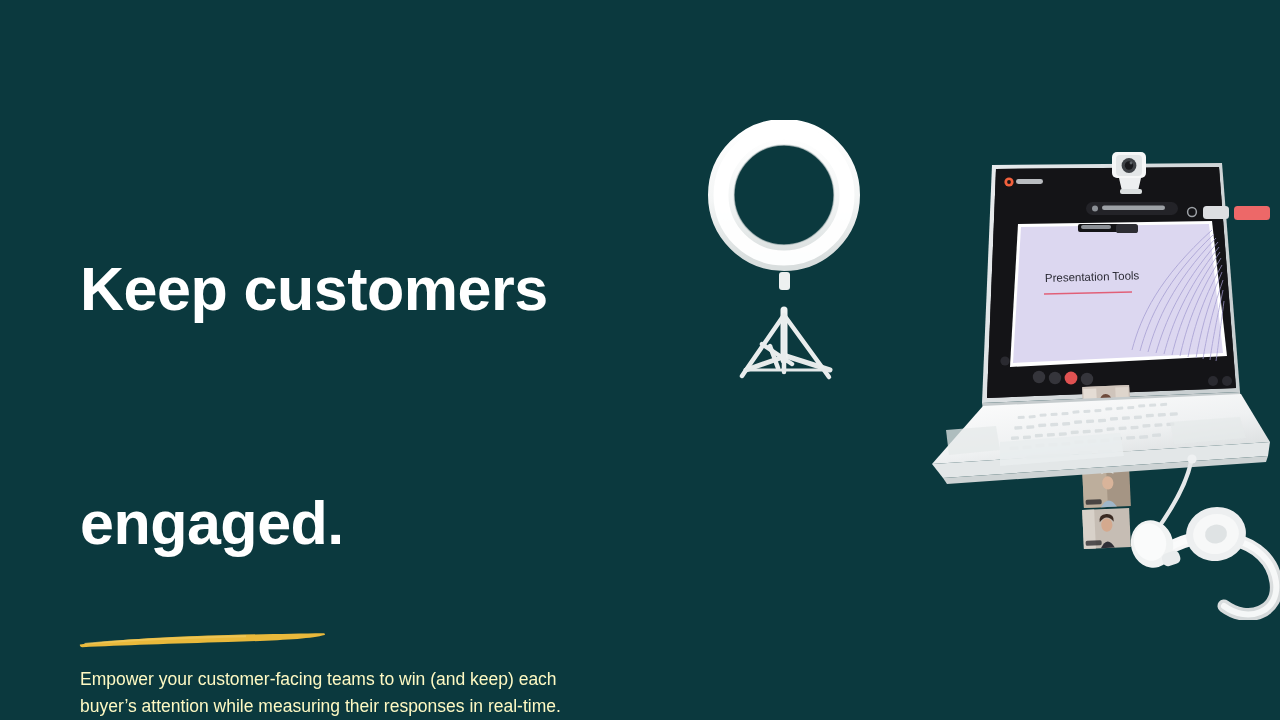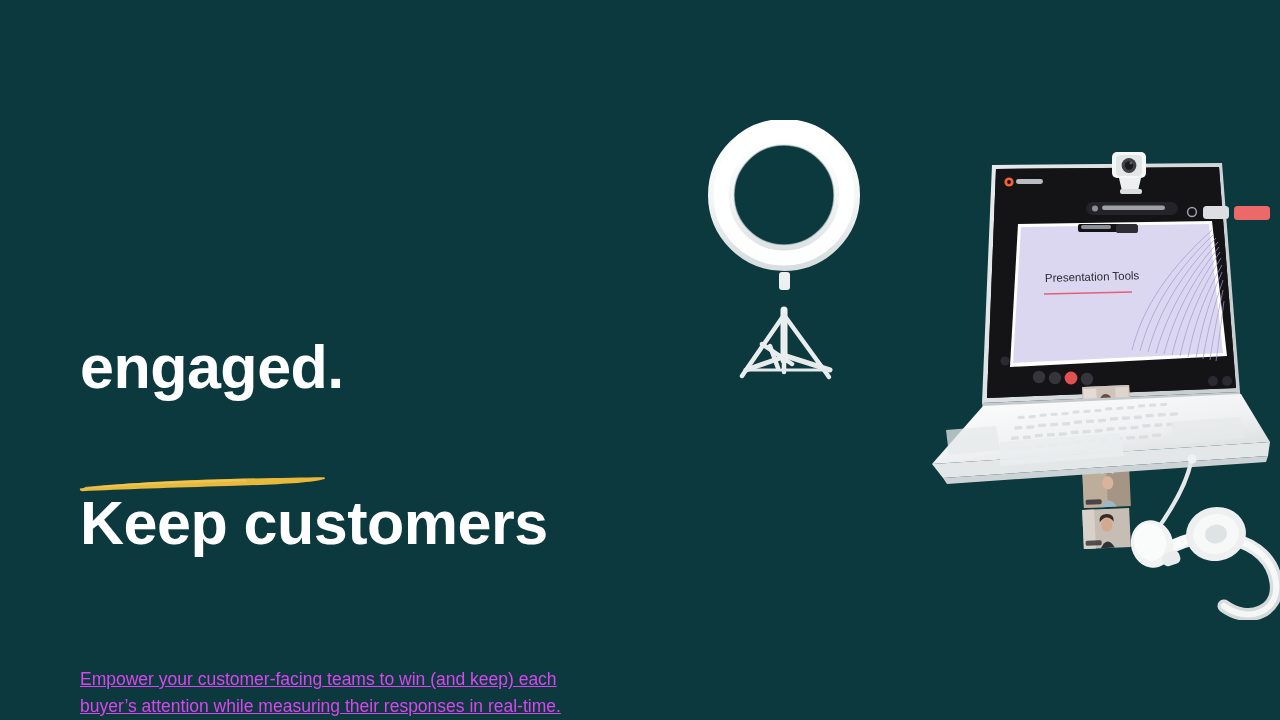--- a/index.html
+++ b/index.html
@@ -20,46 +20,46 @@
   }
   .hl-line{ display:block; position:relative; width:max-content; }
   .underline-wrap{ position:relative; display:inline-block; }
   .brush{
     position:absolute; left:-2px; bottom:-8px; width:248px; height:17px;
     z-index:-1; pointer-events:none;
   }
 
   .subcopy{
     margin-top:26px; width:500px;
-    font-size:17.5px; line-height:27px; color:#d946ef; font-weight:400;text-decoration:underline;
+    font-size:17.5px; line-height:27px; color:#fef9c3; font-weight:400;
   }
 
   
   .scene{ position:absolute; left:700px; top:120px; width:580px; height:500px; }
   .scene svg{ display:block; width:100%; height:100%; }
 </style>
 </head>
 <body>
 
 <div class="stage">
 
   <div class="copy">
 
     <h1 class="headline">
+      <span class="hl-line">Keep customers</span>
       <span class="hl-line underline-wrap">
         <span>engaged.</span>
         <svg class="brush" viewBox="0 0 248 17">
           <path d="M2 13.5 C 40 8.2, 96 5.4, 150 4.0 C 186 3.1, 220 2.6, 245 2.2
                    C 246.8 2.15, 247.6 3.3, 246.6 4.0
                    C 232 8.2, 196 9.6, 150 11.0 C 96 12.6, 42 14.4, 4.5 16.2
                    C 2.5 16.3, 1.3 14.3, 2 13.5 Z" fill="#E9B93B"></path>
           <path d="M6 12.1 C 50 7.8, 110 5.6, 168 4.3 L 168 6.2 C 110 7.6, 52 10.0, 7.5 13.6 Z" fill="#F0C95C" opacity=".75"></path>
         </svg>
       </span>
-      <span class="hl-line">Keep customers</span>
     </h1>
 
     <p class="subcopy">Empower your customer-facing teams to win (and keep) each buyer’s attention while measuring their responses in real-time.</p>
 
   </div>
 
   <div class="scene">
     <svg viewBox="0 0 580 500" xmlns="http://www.w3.org/2000/svg">
       <defs>
         <linearGradient id="ringGrad" x1="0" y1="0" x2="0" y2="1">

